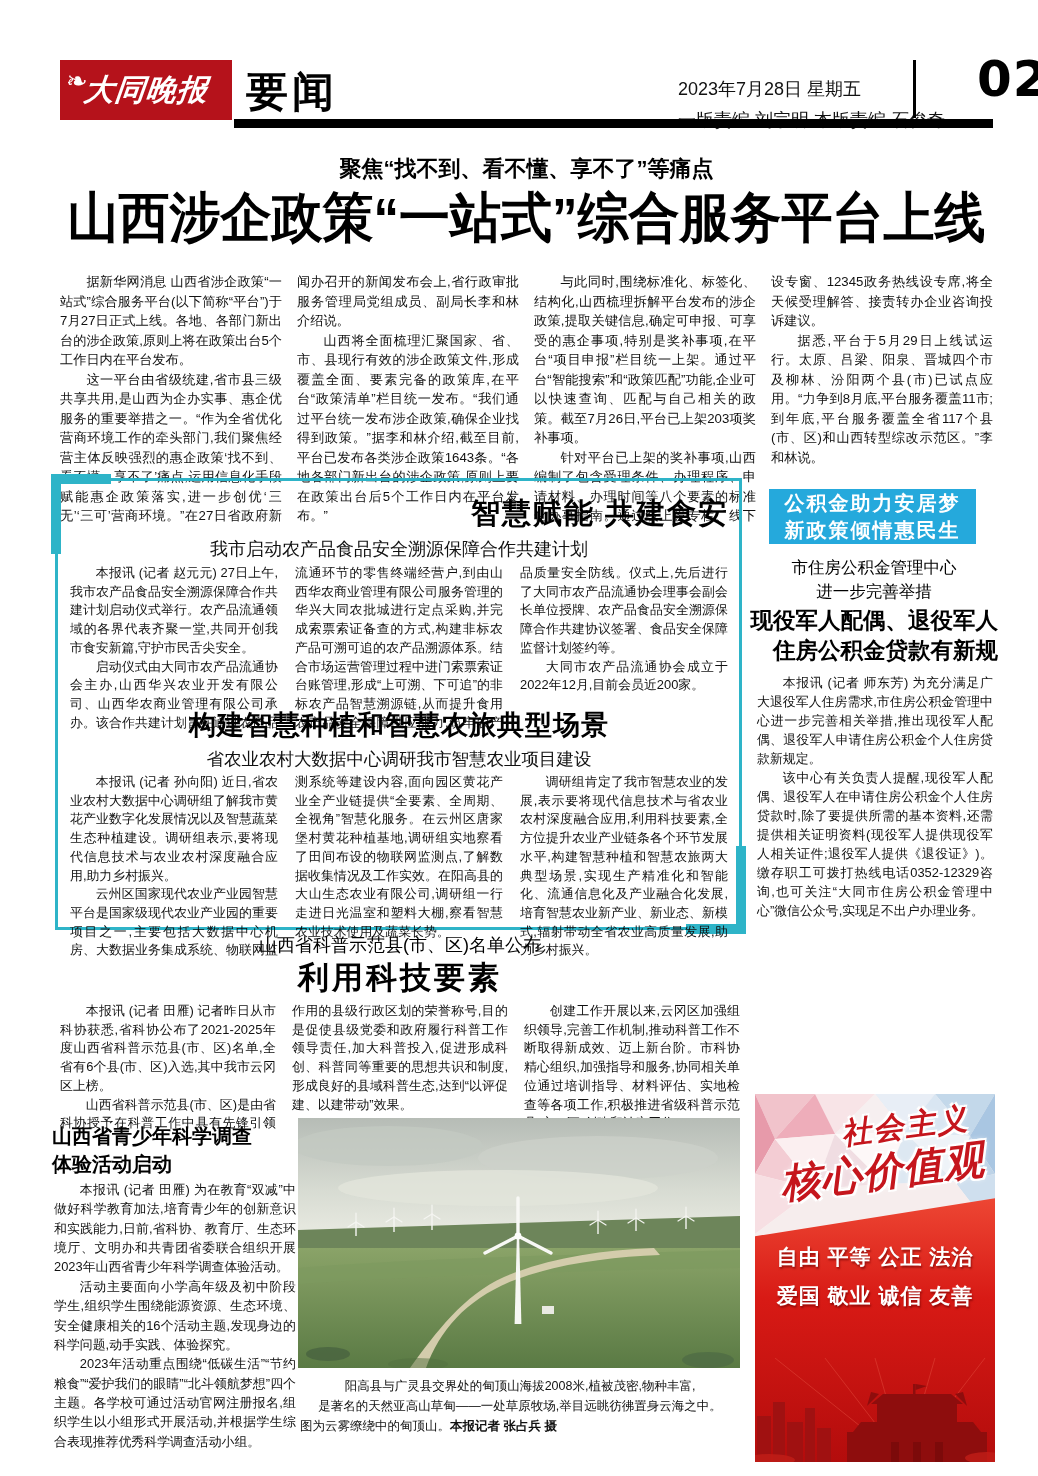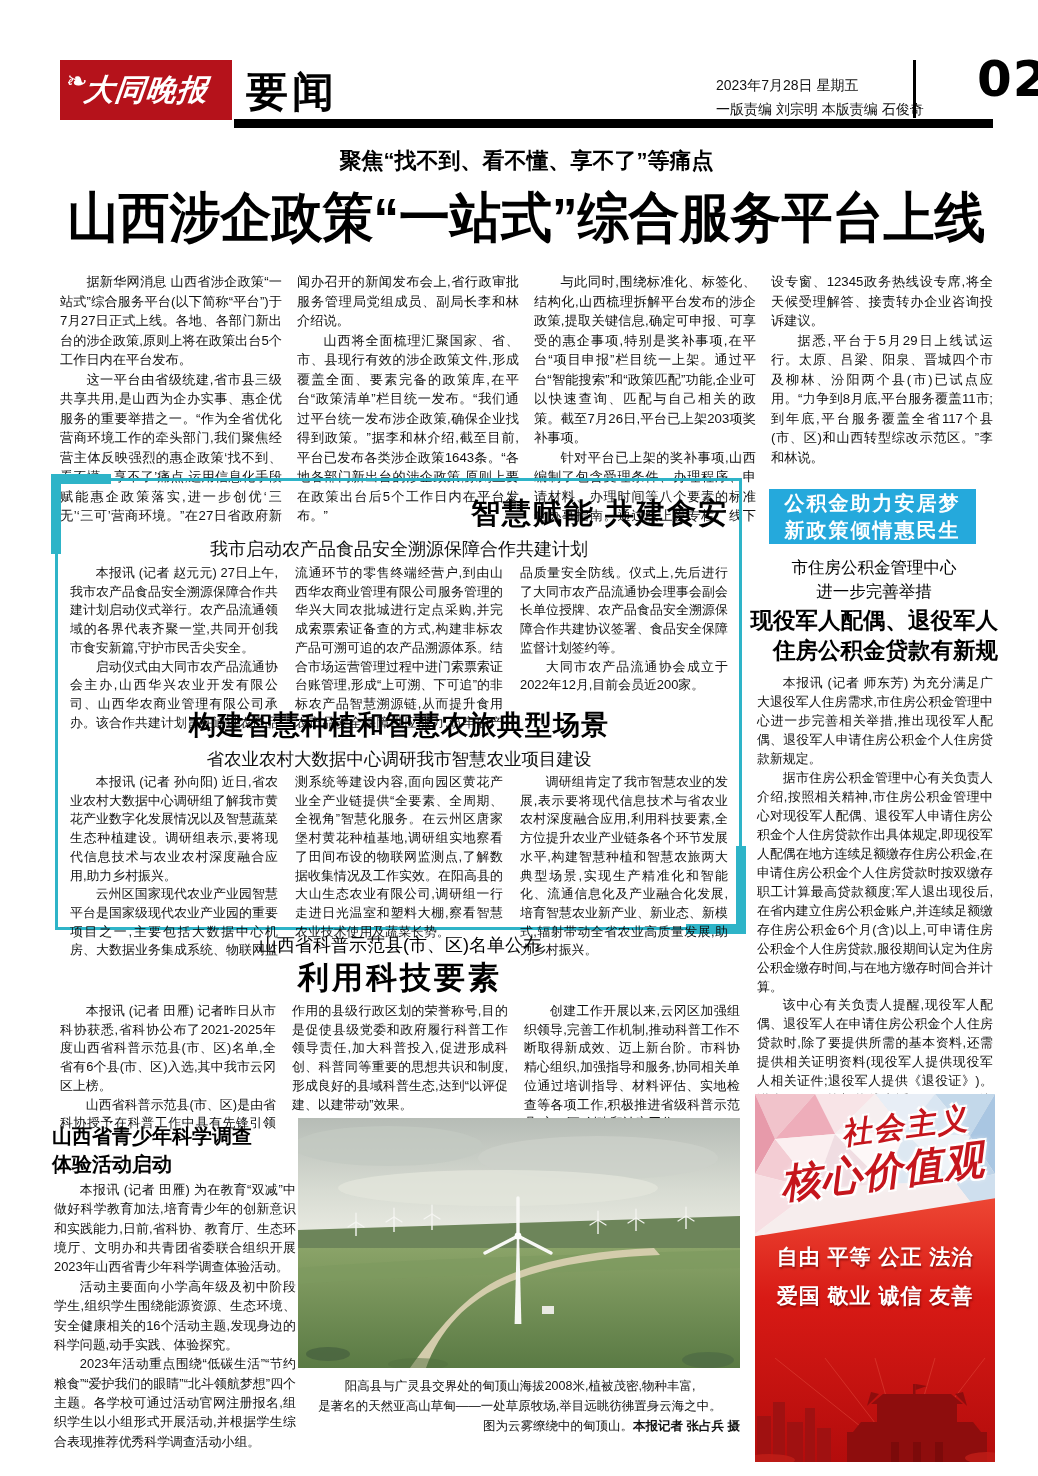--- a/index.html
+++ b/index.html
@@ -8,27 +8,27 @@
   .page { position:relative; width:1038px; height:1476px; background:#ffffff; margin:0 auto; overflow:hidden; }
   .abs { position:absolute; }
 
   
   .logo-box { left:60px; top:60px; width:172px; height:60px; background:#b5121b; color:#fff;
               display:flex; align-items:center; justify-content:center; }
   .logo-text { font-family:"DejaVu Serif","Liberation Serif",serif; font-style:italic; font-weight:900;
                font-size:30px; letter-spacing:1px; transform:skewX(-6deg); white-space:nowrap; }
   .logo-flame { position:absolute; left:6px; top:6px; width:18px; height:30px; color:#fff; font-size:26px; font-weight:900; }
   .section-title { left:246px; top:64px; font-size:42px; font-weight:900; color:#000; letter-spacing:4px; }
-  .date-block { left:678px; top:74px; font-size:14px; color:#111; line-height:1.7; white-space:nowrap;margin-left:38px; }
+  .date-block { left:678px; top:74px; font-size:18px; color:#111; line-height:1.7; white-space:nowrap; }
   .hdr-divider { left:913px; top:60px; width:3px; height:58px; background:#000; }
   .page-num { left:956px; top:50px; font-size:50px; font-weight:900; font-family:"DejaVu Sans",sans-serif; color:#000; letter-spacing:1px;margin-left:21px; }
   .header-rule { left:234px; top:119px; width:759px; height:9px; background:#000; }
 
   
-  .lead-kicker { left:60px; top:146px; width:933px; text-align:center; font-size:22px; font-weight:700; color:#000; }
+  .lead-kicker { left:60px; top:154px; width:933px; text-align:center; font-size:22px; font-weight:700; color:#000; }
   .lead-headline { left:40px; top:184px; width:973px; text-align:center; font-size:51px; font-weight:900;
                    color:#000; letter-spacing:0px; transform:scaleY(1.06); white-space:nowrap; }
   .body-text { color:#111; text-align:justify; }
   .body-text p { text-indent:2em; }
   .lead-body { left:60px; top:272px; width:933px; column-count:4; column-gap:15px;
                font-size:13.2px; line-height:1.48; }
 
   
   .teal-box { left:55px; top:478px; width:687px; height:452px; border:3px solid #2eb4c8; }
   .corner-tl { position:absolute; left:-7px; top:-7px; width:10px; height:80px; background:#2eb4c8; }
@@ -50,21 +50,21 @@
 
   
   .youth-title { left:52px; top:1122px; width:246px; text-align:left; font-size:20px; font-weight:900; line-height:1.4; }
   .youth-body  { left:54px; top:1180px; width:242px; font-size:12.9px; line-height:1.5; }
 
   
   .photo { left:298px; top:1118px; width:442px; height:250px; overflow:hidden; background:#cfd4cb; }
   .photo svg { display:block; width:100%; height:100%; }
   .caption { left:300px; top:1376px; width:440px; font-size:12.5px; line-height:1.6; color:#111; }
   .caption .cap-line { text-align:justify; text-align-last:center; }
-  .caption .cap-row { display:flex; justify-content:flex-end; }
+  .caption .cap-row { display:flex; justify-content:flex-start; }
   .caption .credit { font-weight:700; }
 
   
   .fund-banner { left:769px; top:489px; width:207px; height:55px; background:#25a9dc; color:#fff;
                  display:flex; flex-direction:column; align-items:center; justify-content:center;
                  font-size:20px; font-weight:900; letter-spacing:2px; line-height:1.35; }
   .fund-dept { left:755px; top:556px; width:238px; text-align:center; font-size:16.5px; line-height:1.45; color:#000; }
   .fund-headline { left:750px; top:606px; width:248px; text-align:right; font-size:22.5px; font-weight:900; line-height:1.35; }
   .fund-body { left:757px; top:674px; width:236px; font-size:12.9px; line-height:1.47; }
 
@@ -151,21 +151,20 @@
   <div class="abs fund-dept">
     <div>市住房公积金管理中心</div>
     <div>进一步完善举措</div>
   </div>
   <div class="abs fund-headline">
     <div>现役军人配偶、退役军人</div>
     <div>住房公积金贷款有新规</div>
   </div>
   <div class="abs fund-body body-text">
     <p>本报讯 (记者 师东芳) 为充分满足广大退役军人住房需求,市住房公积金管理中心进一步完善相关举措,推出现役军人配偶、退役军人申请住房公积金个人住房贷款新规定。</p>
-    <p>据市住房公积金管理中心有关负责人介绍,按照相关精神,市住房公积金管理中心对现役军人配偶、退役军人申请住房公积金个人住房贷款作出具体规定,即现役军人配偶在地方连续足额缴存住房公积金,在申请住房公积金个人住房贷款时按双缴存职工计算最高贷款额度;军人退出现役后,在省内建立住房公积金账户,并连续足额缴存住房公积金6个月(含)以上,可申请住房公积金个人住房贷款,服役期间认定为住房公积金缴存时间,与在地方缴存时间合并计算。</p>
     <p>该中心有关负责人提醒,现役军人配偶、退役军人在申请住房公积金个人住房贷款时,除了要提供所需的基本资料,还需提供相关证明资料(现役军人提供现役军人相关证件;退役军人提供《退役证》)。缴存职工可拨打热线电话0352-12329咨询,也可关注“大同市住房公积金管理中心”微信公众号,实现足不出户办理业务。</p>
   </div>
 
   <div class="abs youth-title">
     <div>山西省青少年科学调查</div>
     <div>体验活动启动</div>
   </div>
   <div class="abs youth-body body-text">
     <p>本报讯 (记者 田雁) 为在教育“双减”中做好科学教育加法,培育青少年的创新意识和实践能力,日前,省科协、教育厅、生态环境厅、文明办和共青团省委联合组织开展2023年山西省青少年科学调查体验活动。</p>
     <p>活动主要面向小学高年级及初中阶段学生,组织学生围绕能源资源、生态环境、安全健康相关的16个活动主题,发现身边的科学问题,动手实践、体验探究。</p>

